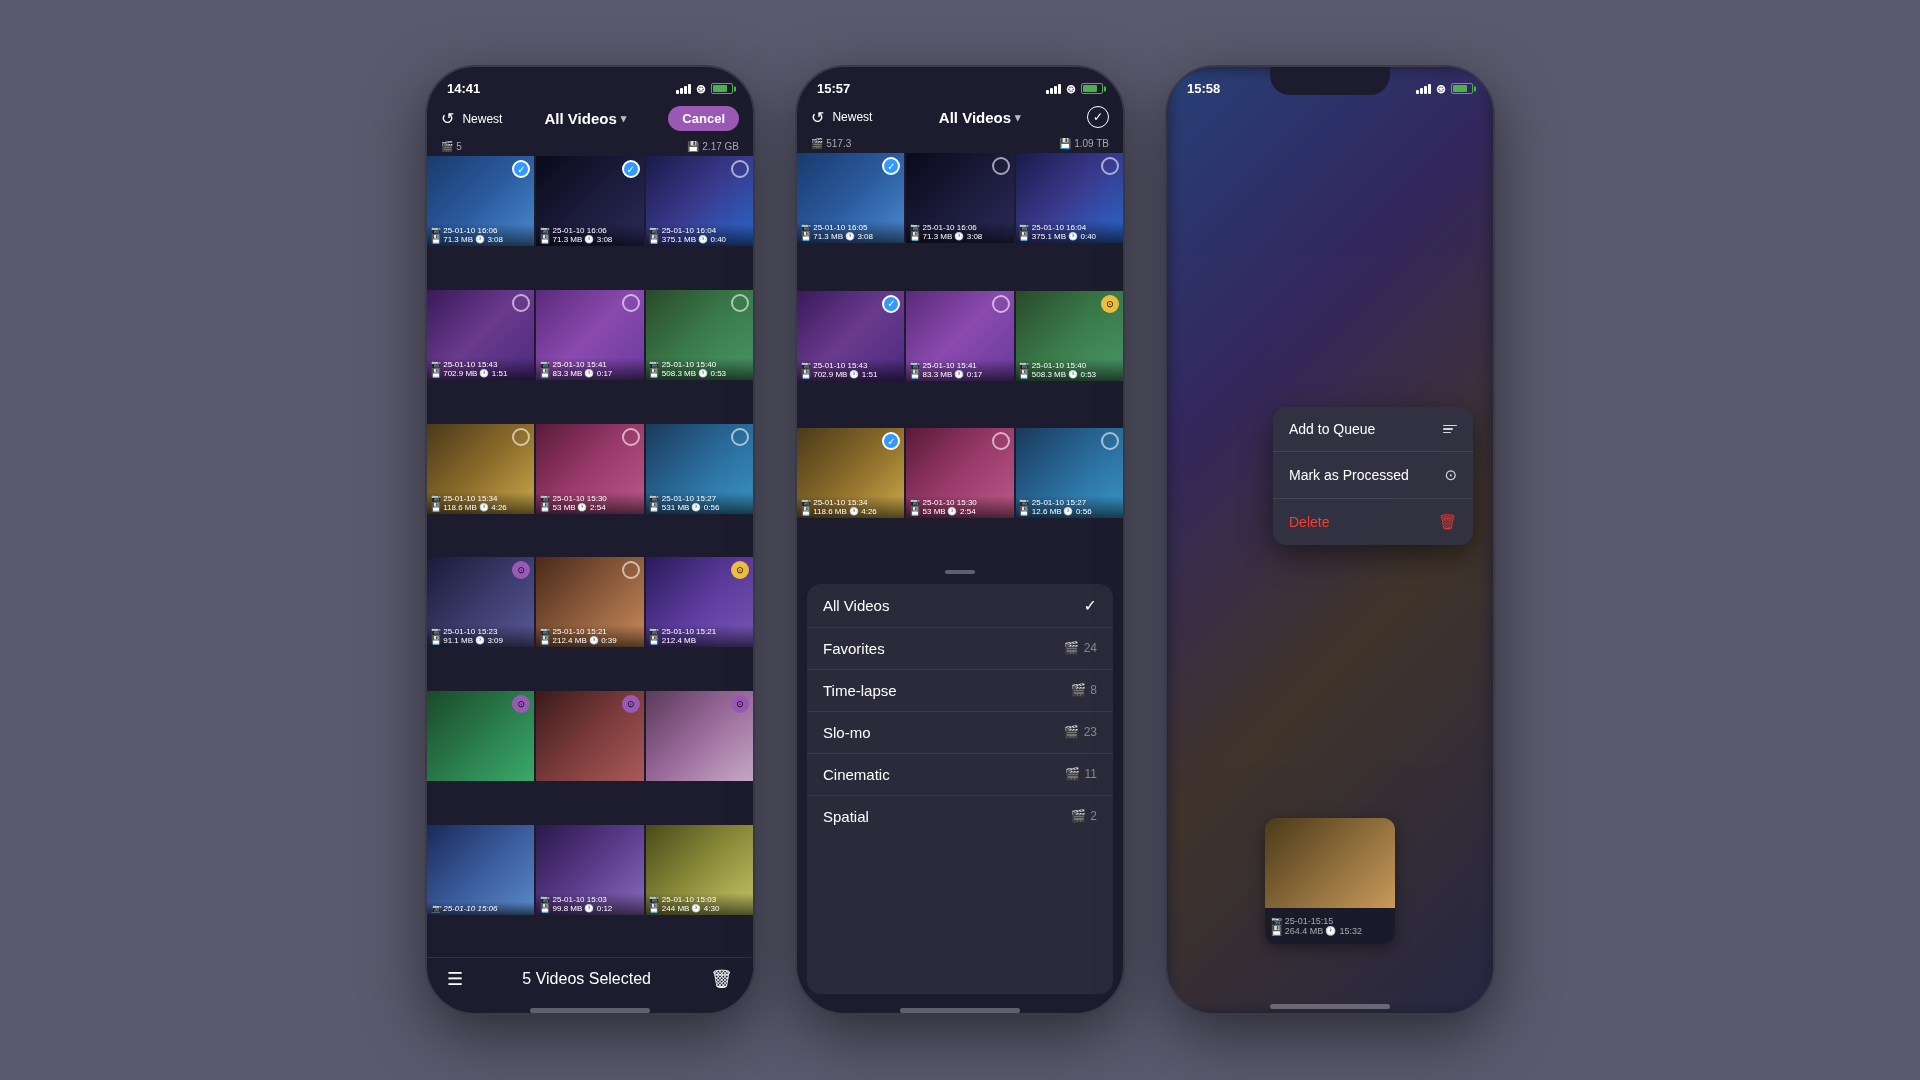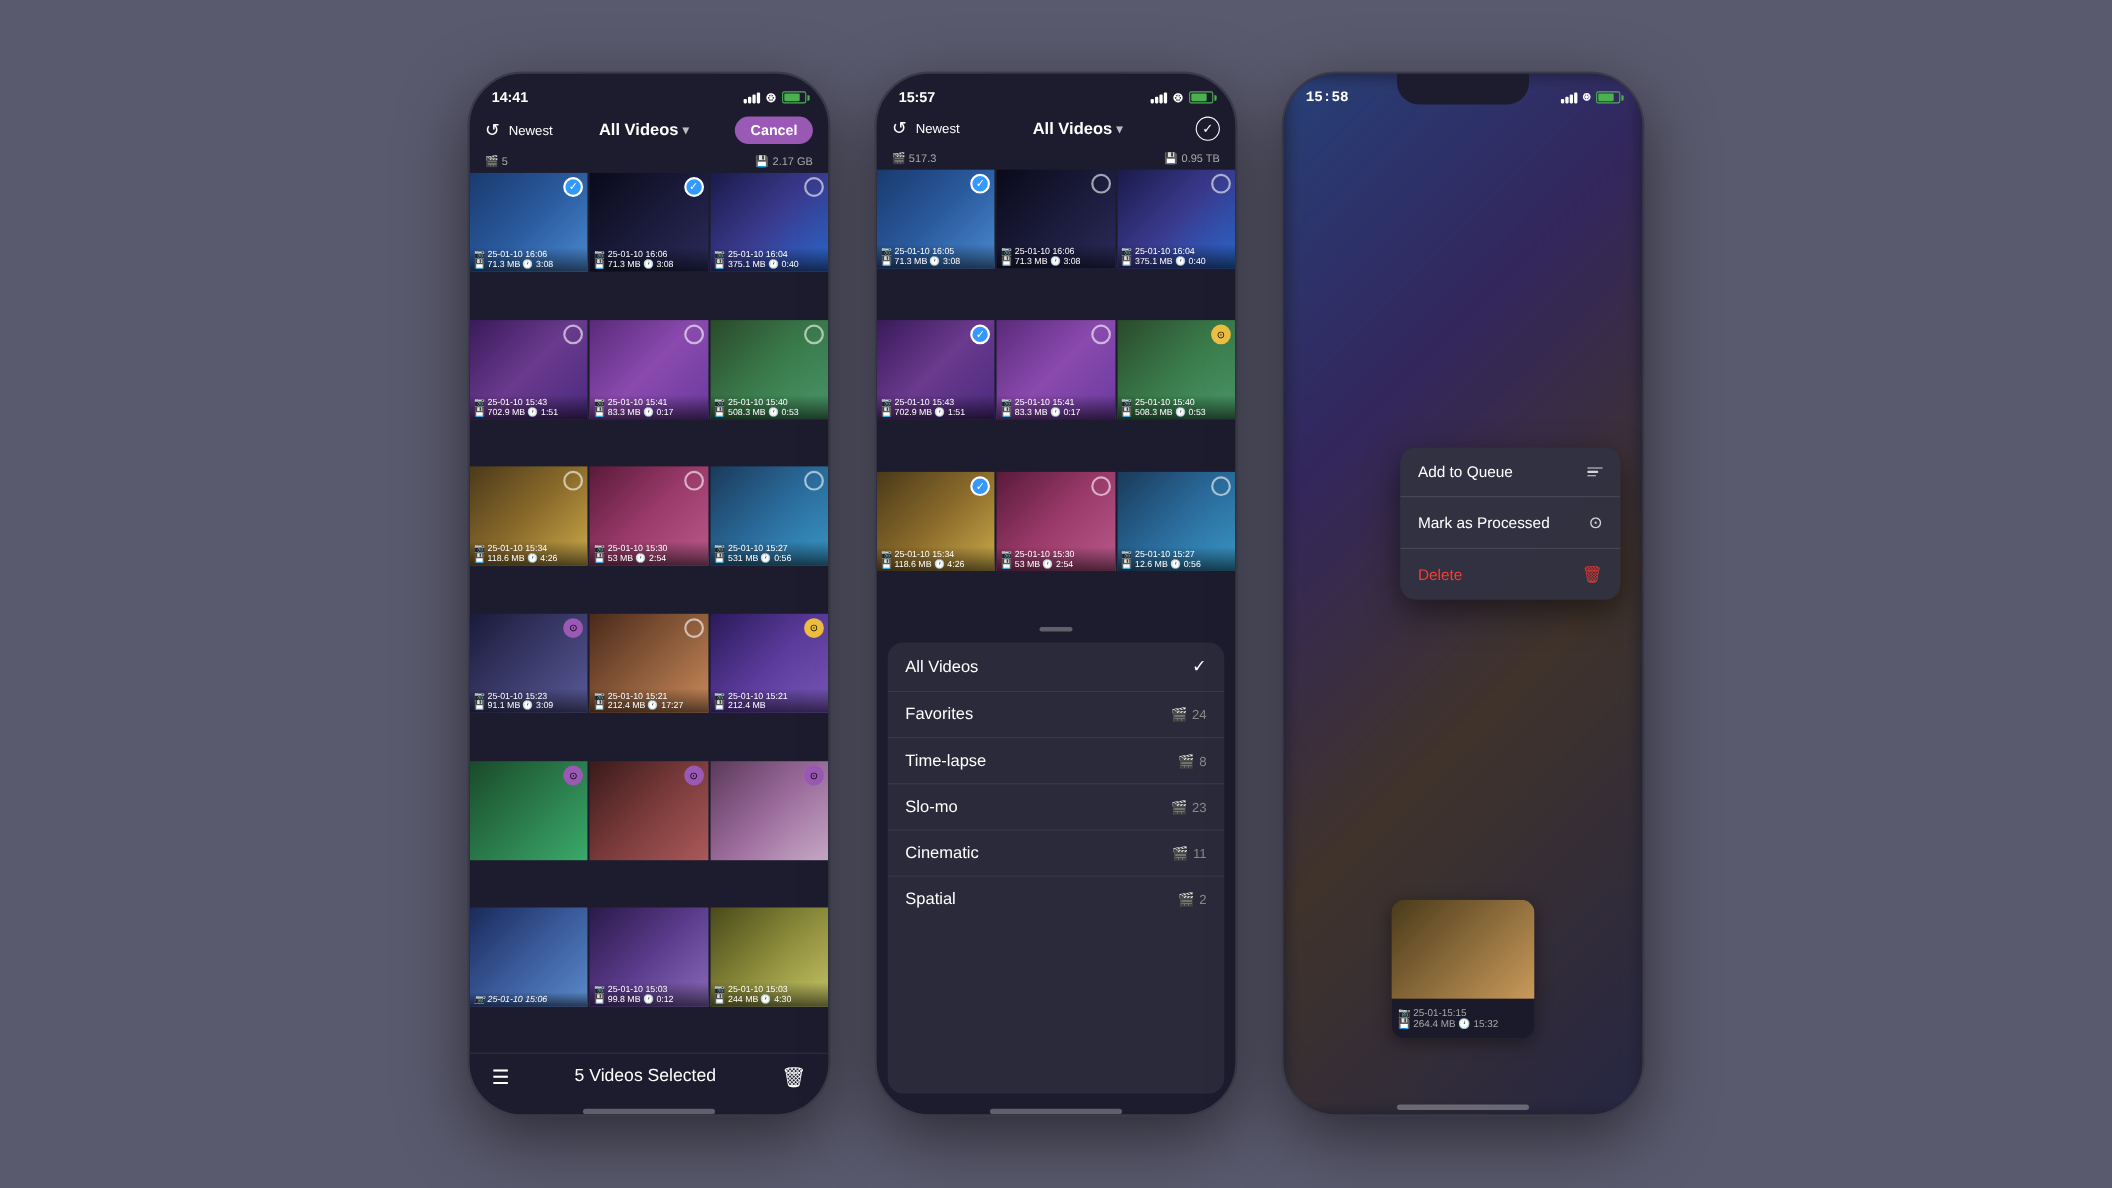--- a/index.html
+++ b/index.html
@@ -504,21 +504,21 @@
       <div class="thumb-processed-purple">⊙</div>
       <div class="thumb-overlay">
         <div>📷 25-01-10 15:23</div>
         <div>💾 91.1 MB 🕐 3:09</div>
       </div>
     </div>
     <div class="video-thumb c11">
       <div class="thumb-check-empty"></div>
       <div class="thumb-overlay">
         <div>📷 25-01-10 15:21</div>
-        <div>💾 212.4 MB 🕐 17:27</div>
+        <div>💾 212.4 MB 🕐 0:39</div>
       </div>
     </div>
     <div class="video-thumb c12">
       <div class="thumb-processed">⊙</div>
       <div class="thumb-overlay">
         <div>📷 25-01-10 15:21</div>
         <div>💾 212.4 MB</div>
       </div>
     </div>
 
@@ -585,21 +585,21 @@
     </div>
     <div class="nav-title">
       <span>All Videos</span>
       <span class="chevron">▾</span>
     </div>
     <span style="color:white;font-size:18px;border:1.5px solid white;border-radius:50%;width:22px;height:22px;display:flex;align-items:center;justify-content:center;font-size:12px;">✓</span>
   </div>
 
   <div class="sub-bar">
     <span>🎬 517.3</span>
-    <span>💾 0.95 TB</span>
+    <span>💾 1.09 TB</span>
   </div>
 
   <div class="video-grid" style="height: 380px; overflow: hidden;">
     <div class="video-thumb c1">
       <div class="thumb-check">✓</div>
       <div class="thumb-overlay">
         <div>📷 25-01-10 16:05</div>
         <div>💾 71.3 MB 🕐 3:08</div>
       </div>
     </div>
@@ -708,21 +708,21 @@
   </div>
 
   <div class="home-indicator"></div>
 </div>
 
 <div class="phone" style="position:relative;">
   <div class="phone-notch"></div>
   <div class="blurred-bg"></div>
 
   <div class="phone3-content">
-    <div class="status-bar" style="position:relative;z-index:5;font-family:Liberation Mono, monospace;">
+    <div class="status-bar" style="position:relative;z-index:5;">
       <span>15:58</span>
       <div class="status-right">
         <div class="signal-bars">
           <div class="signal-bar" style="height:4px"></div>
           <div class="signal-bar" style="height:6px"></div>
           <div class="signal-bar" style="height:8px"></div>
           <div class="signal-bar" style="height:10px"></div>
         </div>
         <span class="wifi-icon">⊛</span>
         <div class="battery-icon">

